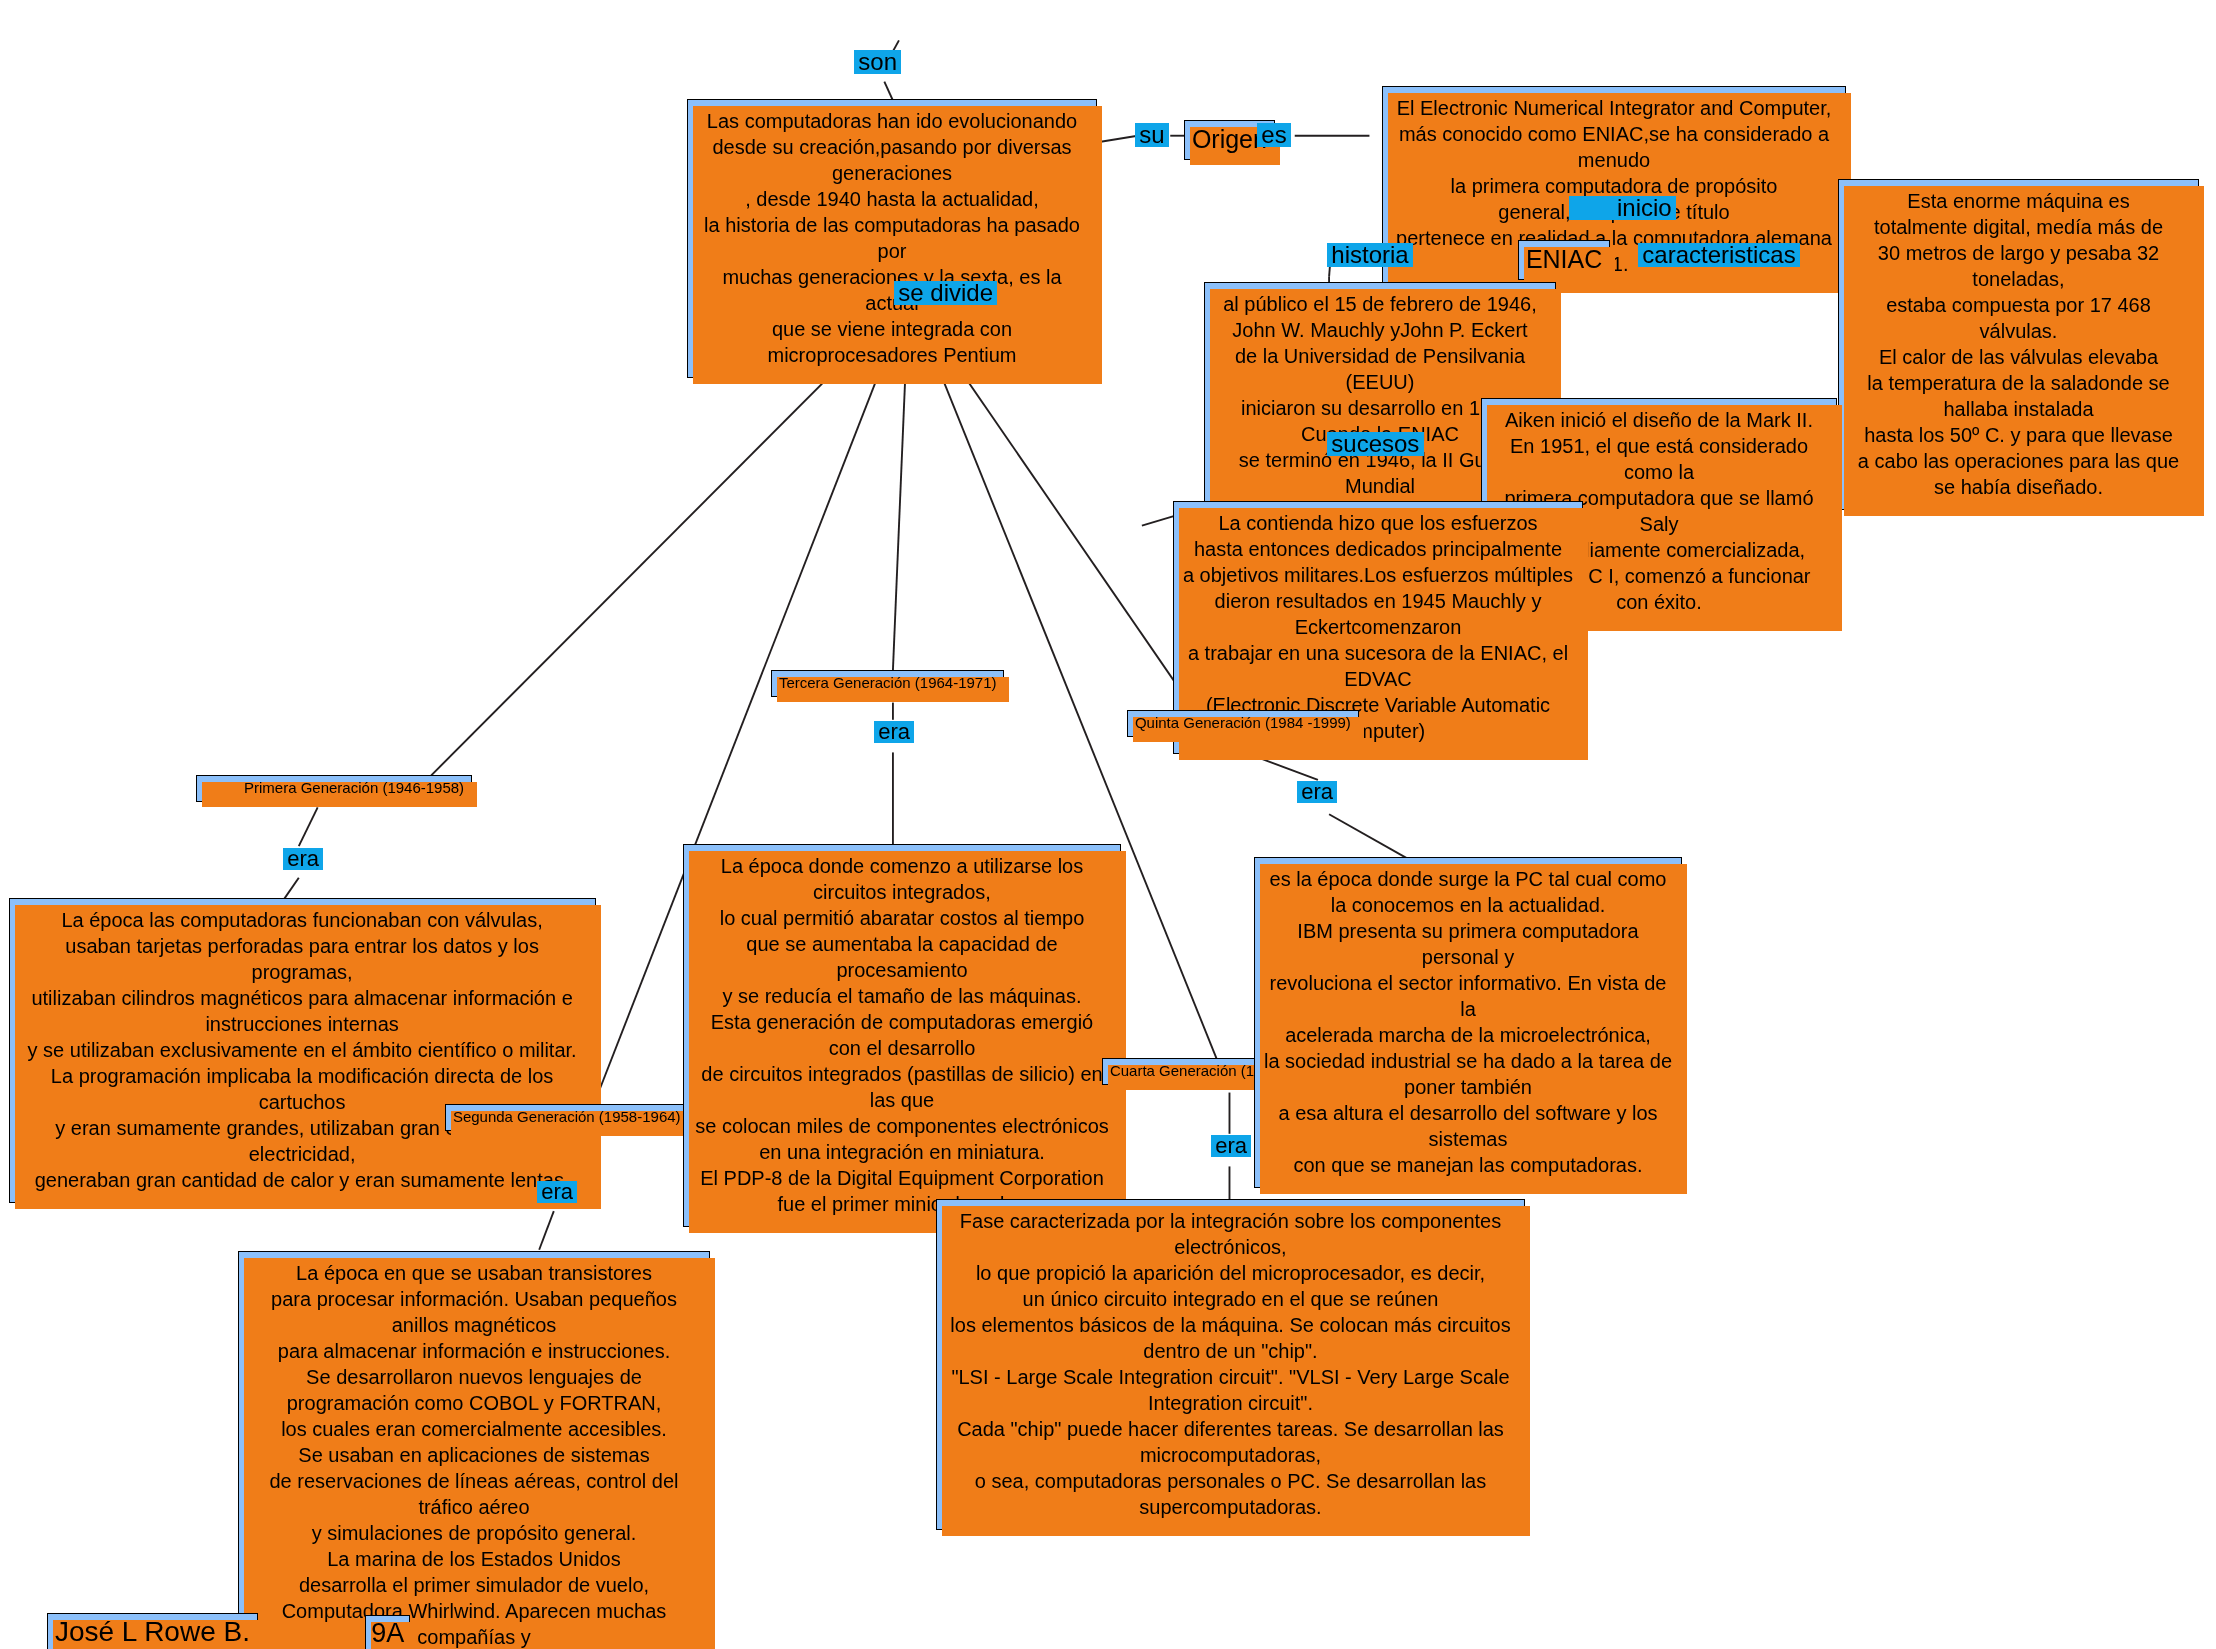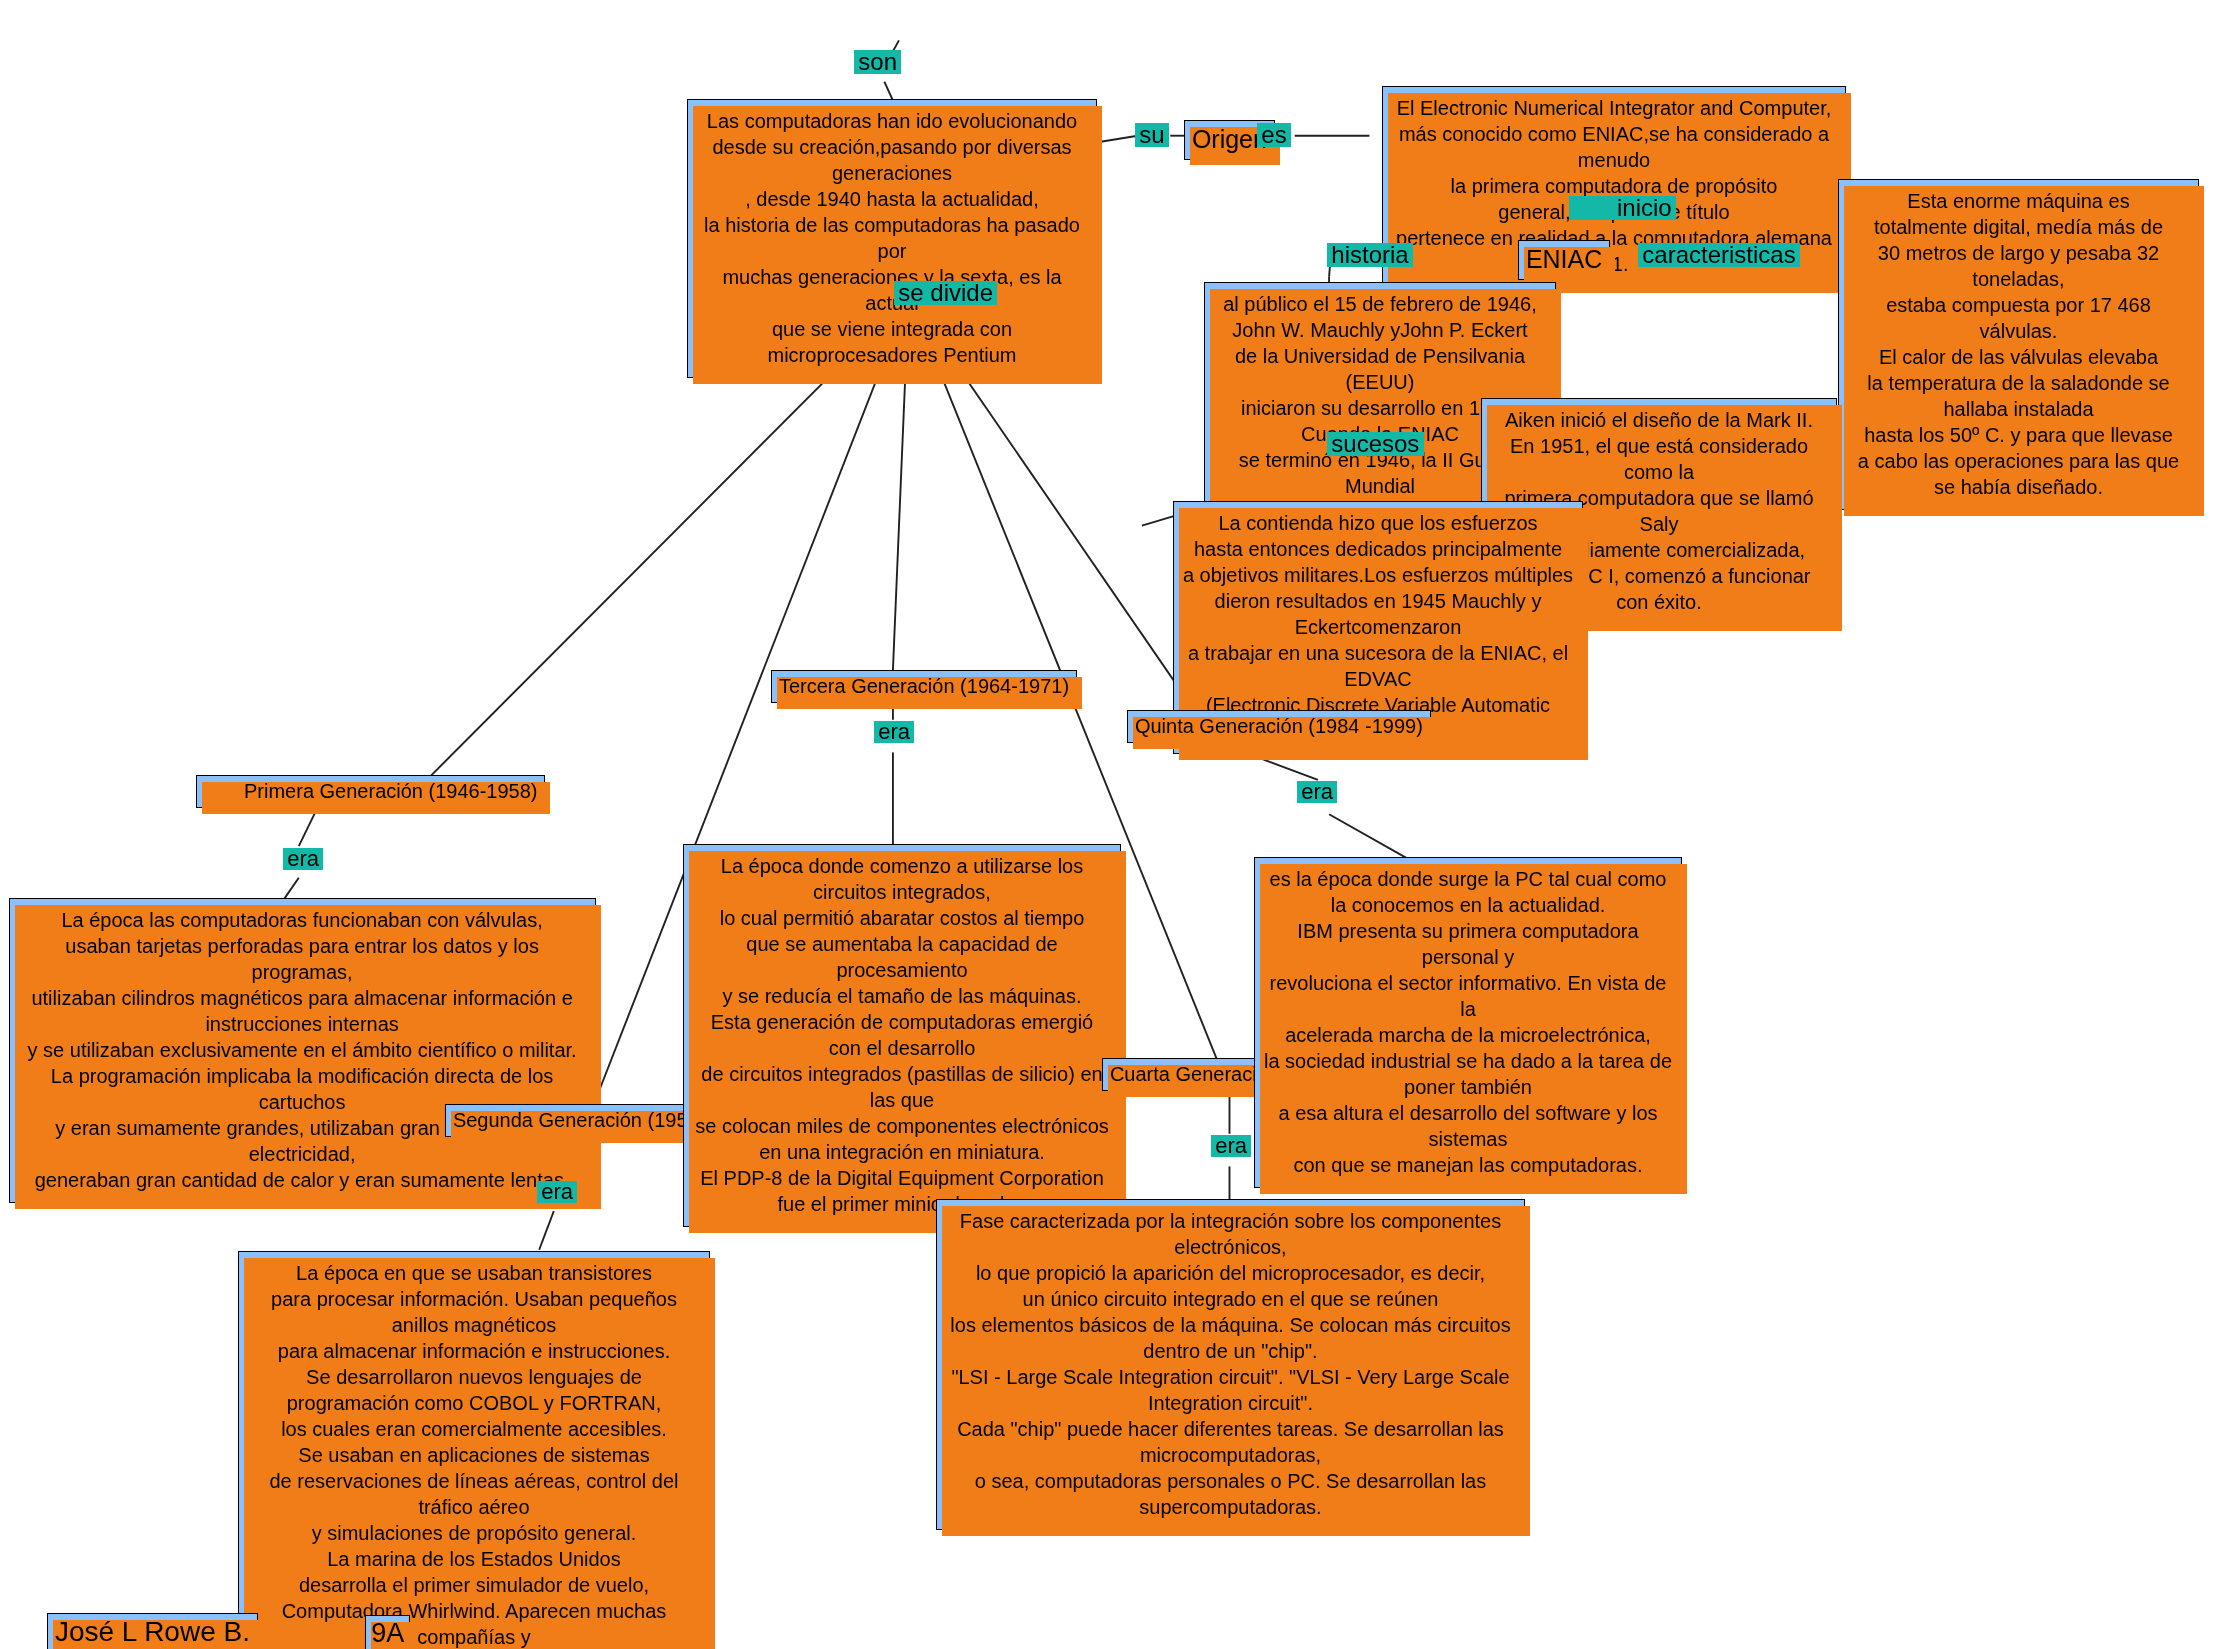--- a/index.html
+++ b/index.html
@@ -49,37 +49,37 @@
     bottom: -6.9px;
     background: #f07d18;
     z-index: -1;
   }
   
   .chip {
     padding: 1.7px 6.9px 3.4px 6.9px;
     font-size: 25px;
     white-space: nowrap;
   }
-  .chip.small { font-size: 20px; text-align: center; }
+  .chip.small { font-size: 15px; text-align: center; }
   .title {
     padding: 1.7px 8.6px 5.2px 8.6px;
     font-size: 31px;
     white-space: nowrap;
   }
   .para {
     padding: 7.7px 8.6px 9.4px 8.6px;
     font-size: 20px;
   }
   .para.tight { font-size: 20px; }
   
   .link-label {
     position: absolute;
     font-size: 24px;
     color: #000000;
-    background: #14b8a6;
+    background: #0ea5e9;
     padding: 0 4.3px;
     white-space: nowrap;
     z-index: 6;
     line-height: 1.0;
   }
   .link-label.sm { font-size: 22px; }
 </style>
 </head>
 <body>
 

